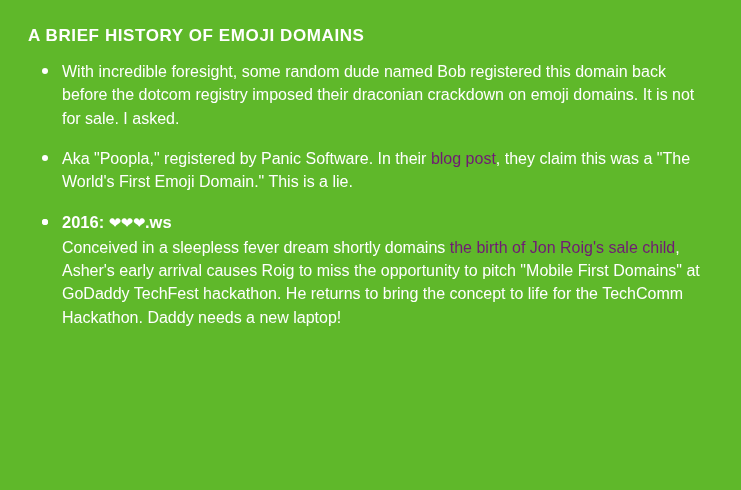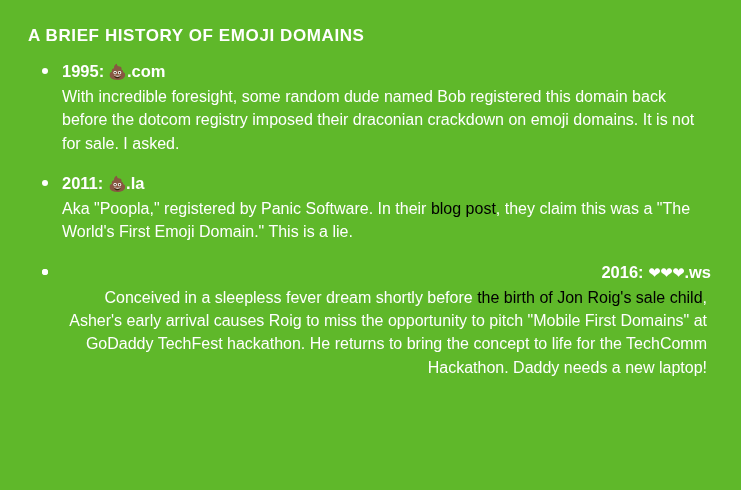--- a/index.html
+++ b/index.html
@@ -33,21 +33,20 @@
     margin: 0;
     padding: 0;
   }
   li.history-item {
     position: relative;
     padding-left: 34px;
     margin-bottom: 17px;
   }
   li.history-item:last-child {
     margin-bottom: 0;
-    text-align: right;
   }
   .bullet {
     position: absolute;
     left: 14px;
     top: 8px;
     width: 6px;
     height: 6px;
     border-radius: 50%;
     background: #ffffff;
   }
@@ -63,60 +62,52 @@
     letter-spacing: -0.5px;
   }
   .entry-body {
     font-size: 16px;
     line-height: 1.46;
     margin-top: 1px;
     color: #ffffff;
     max-width: 645px;
   }
   .lnk {
-    color: #000000;
+    color: #701a75;
     text-decoration: none;
   }
   .emoji-inline {
     letter-spacing: -0.5px;
   }
 </style>
 </head>
 <body>
 
 <div class="page">
   <h1 class="title">A BRIEF HISTORY OF EMOJI DOMAINS</h1>
   <ul class="history-list">
     <li class="history-item">
       <span class="bullet"></span>
-      <div class="entry-head">
-        <span>1995:</span>
-        <span class="domain-emoji">💩</span><span>.com</span>
-      </div>
       <div class="entry-body">
         <span>With incredible foresight, some random dude named Bob registered this domain back before the dotcom registry imposed their draconian crackdown on emoji domains. It is not for sale. I asked.</span>
       </div>
     </li>
     <li class="history-item">
       <span class="bullet"></span>
-      <div class="entry-head">
-        <span>2011:</span>
-        <span class="domain-emoji">💩</span><span>.la</span>
-      </div>
       <div class="entry-body">
         <span>Aka "Poopla," registered by Panic Software. In their </span><a class="lnk" href="#">blog post</a><span>, they claim this was a "The World's First Emoji Domain." This is a lie.</span>
       </div>
     </li>
     <li class="history-item">
       <span class="bullet"></span>
     </li>
     <li class="history-item">
       <span class="bullet"></span>
       <div class="entry-head">
         <span>2016:</span>
         <span class="domain-emoji">❤❤❤</span><span>.ws</span>
       </div>
       <div class="entry-body">
-        <span>Conceived in a sleepless fever dream shortly before </span><a class="lnk" href="#">the birth of Jon Roig's sale child</a><span>, Asher's early arrival causes Roig to miss the opportunity to pitch "Mobile First Domains" at GoDaddy TechFest hackathon. He returns to bring the concept to life for the TechComm Hackathon. Daddy needs a new laptop!</span>
+        <span>Conceived in a sleepless fever dream shortly domains </span><a class="lnk" href="#">the birth of Jon Roig's sale child</a><span>, Asher's early arrival causes Roig to miss the opportunity to pitch "Mobile First Domains" at GoDaddy TechFest hackathon. He returns to bring the concept to life for the TechComm Hackathon. Daddy needs a new laptop!</span>
       </div>
     </li>
   </ul>
 </div>
 
 </body></html>

